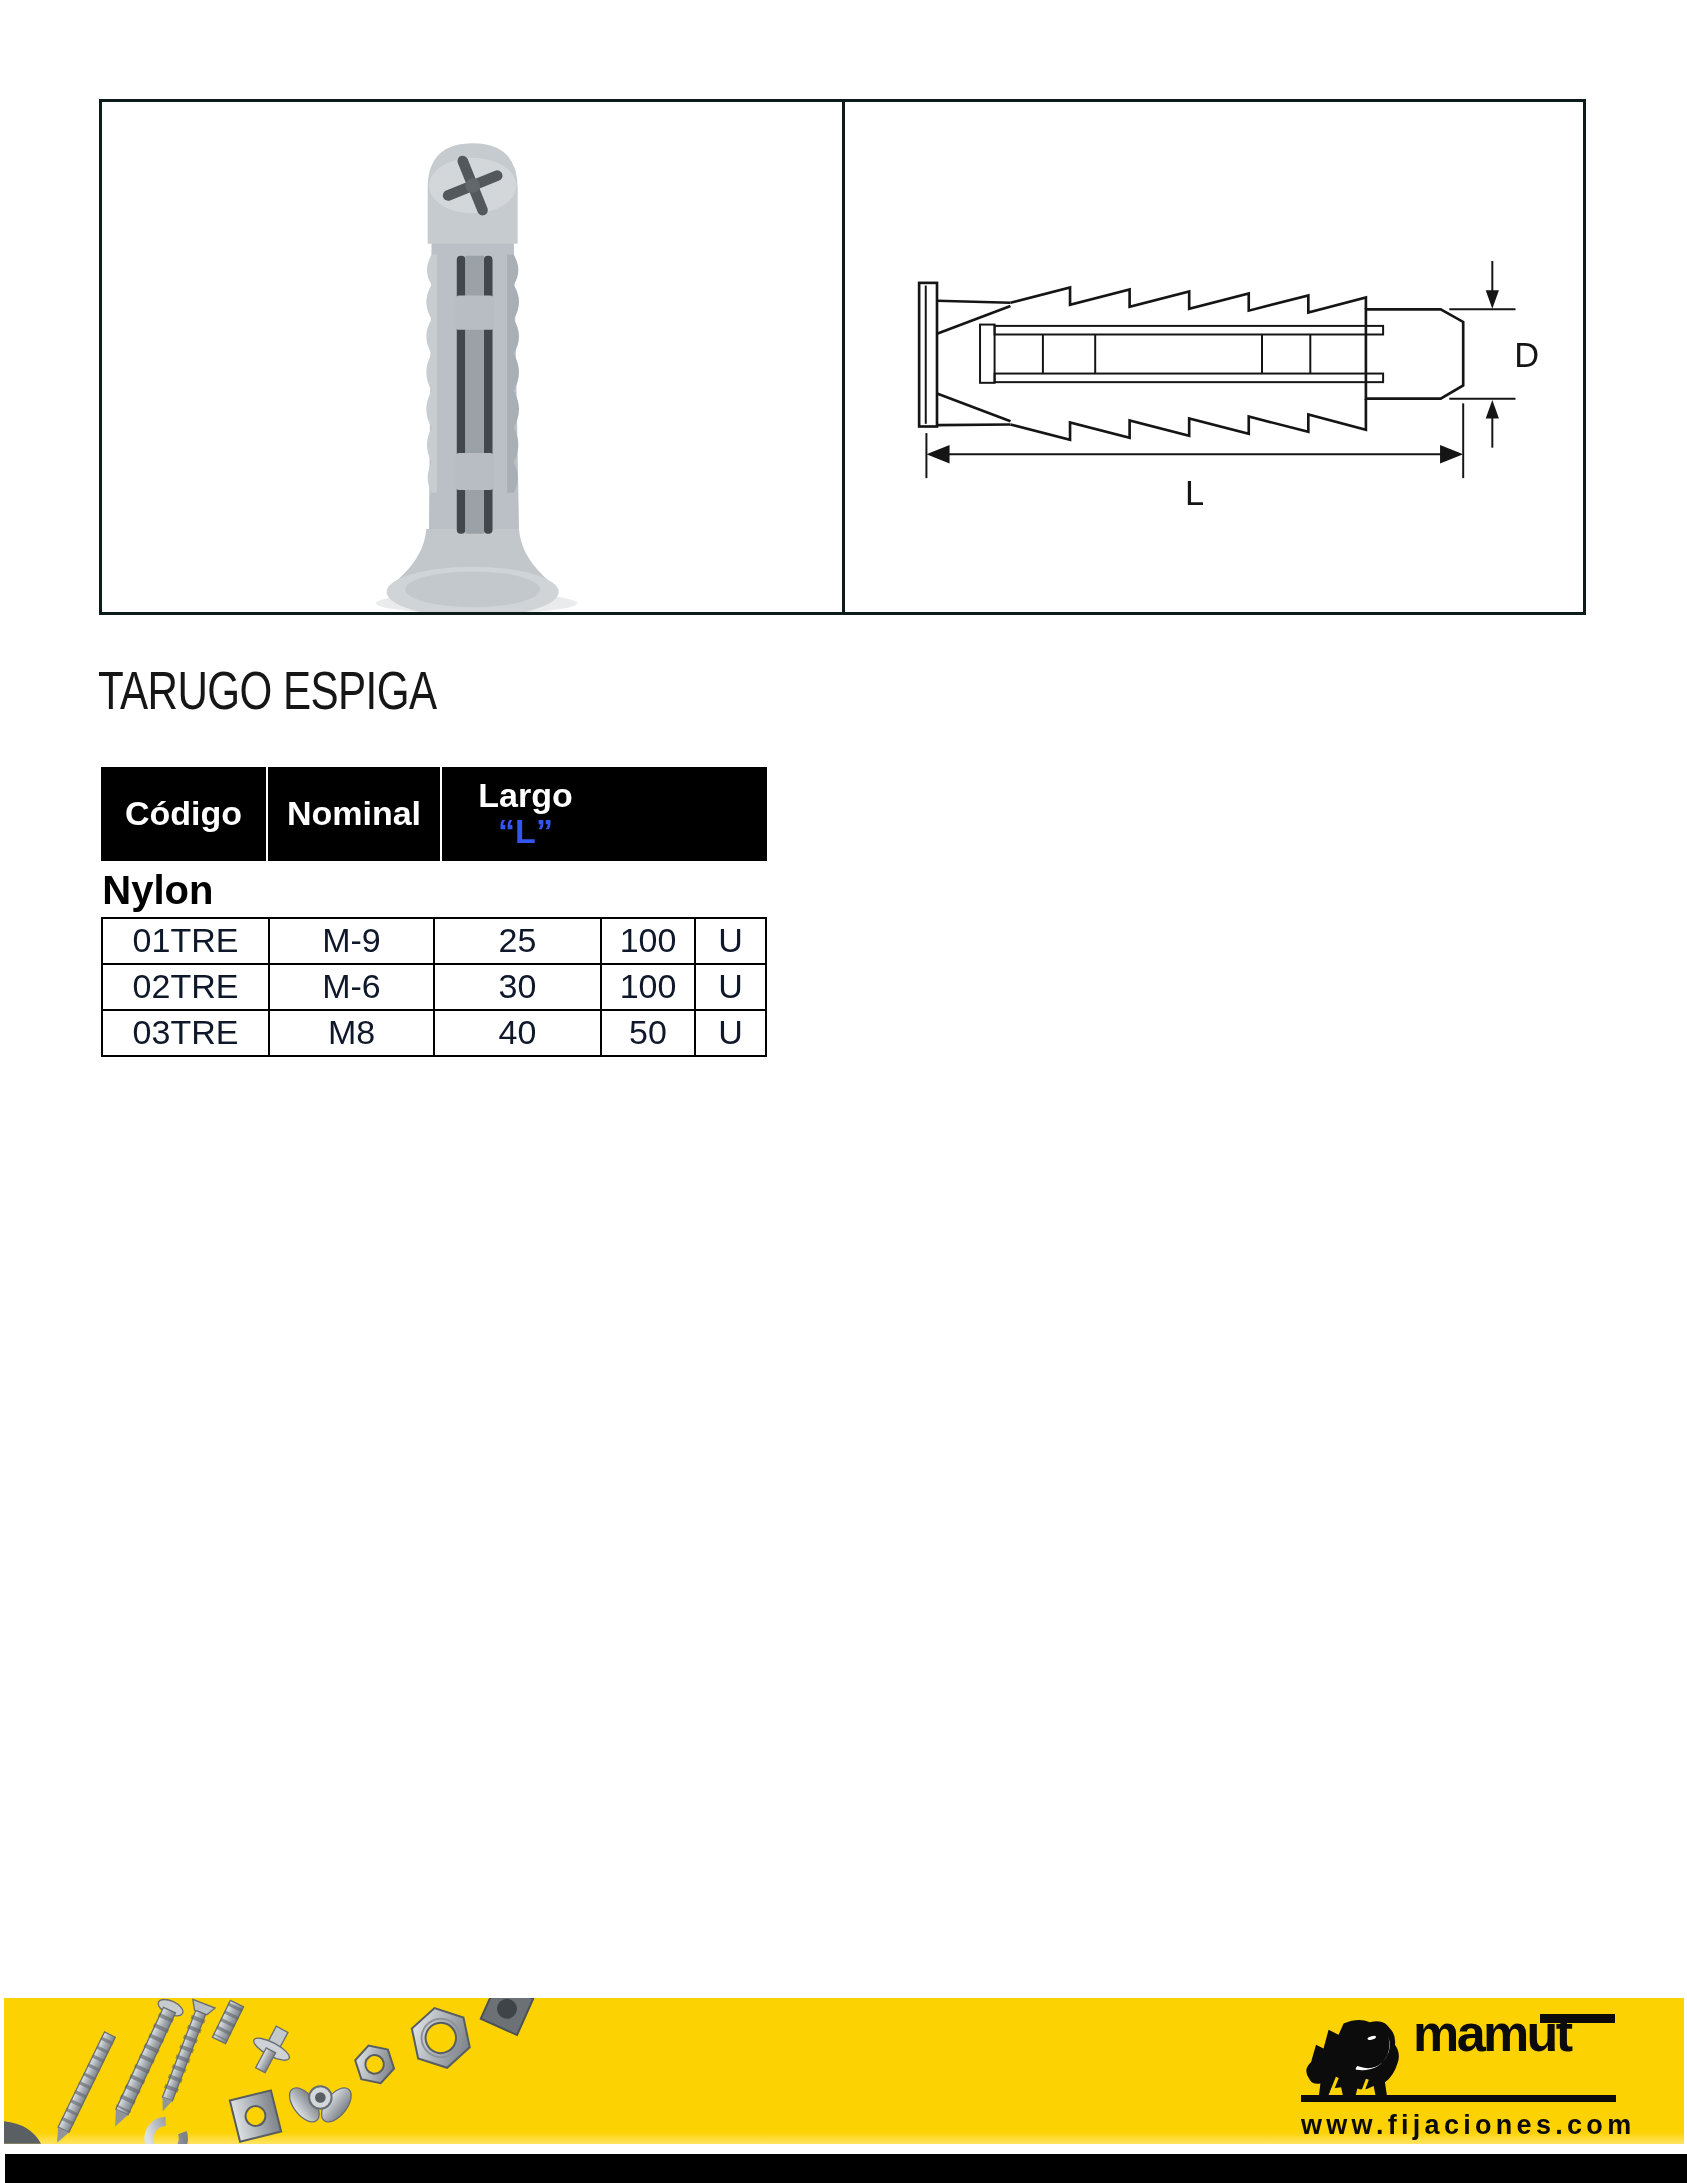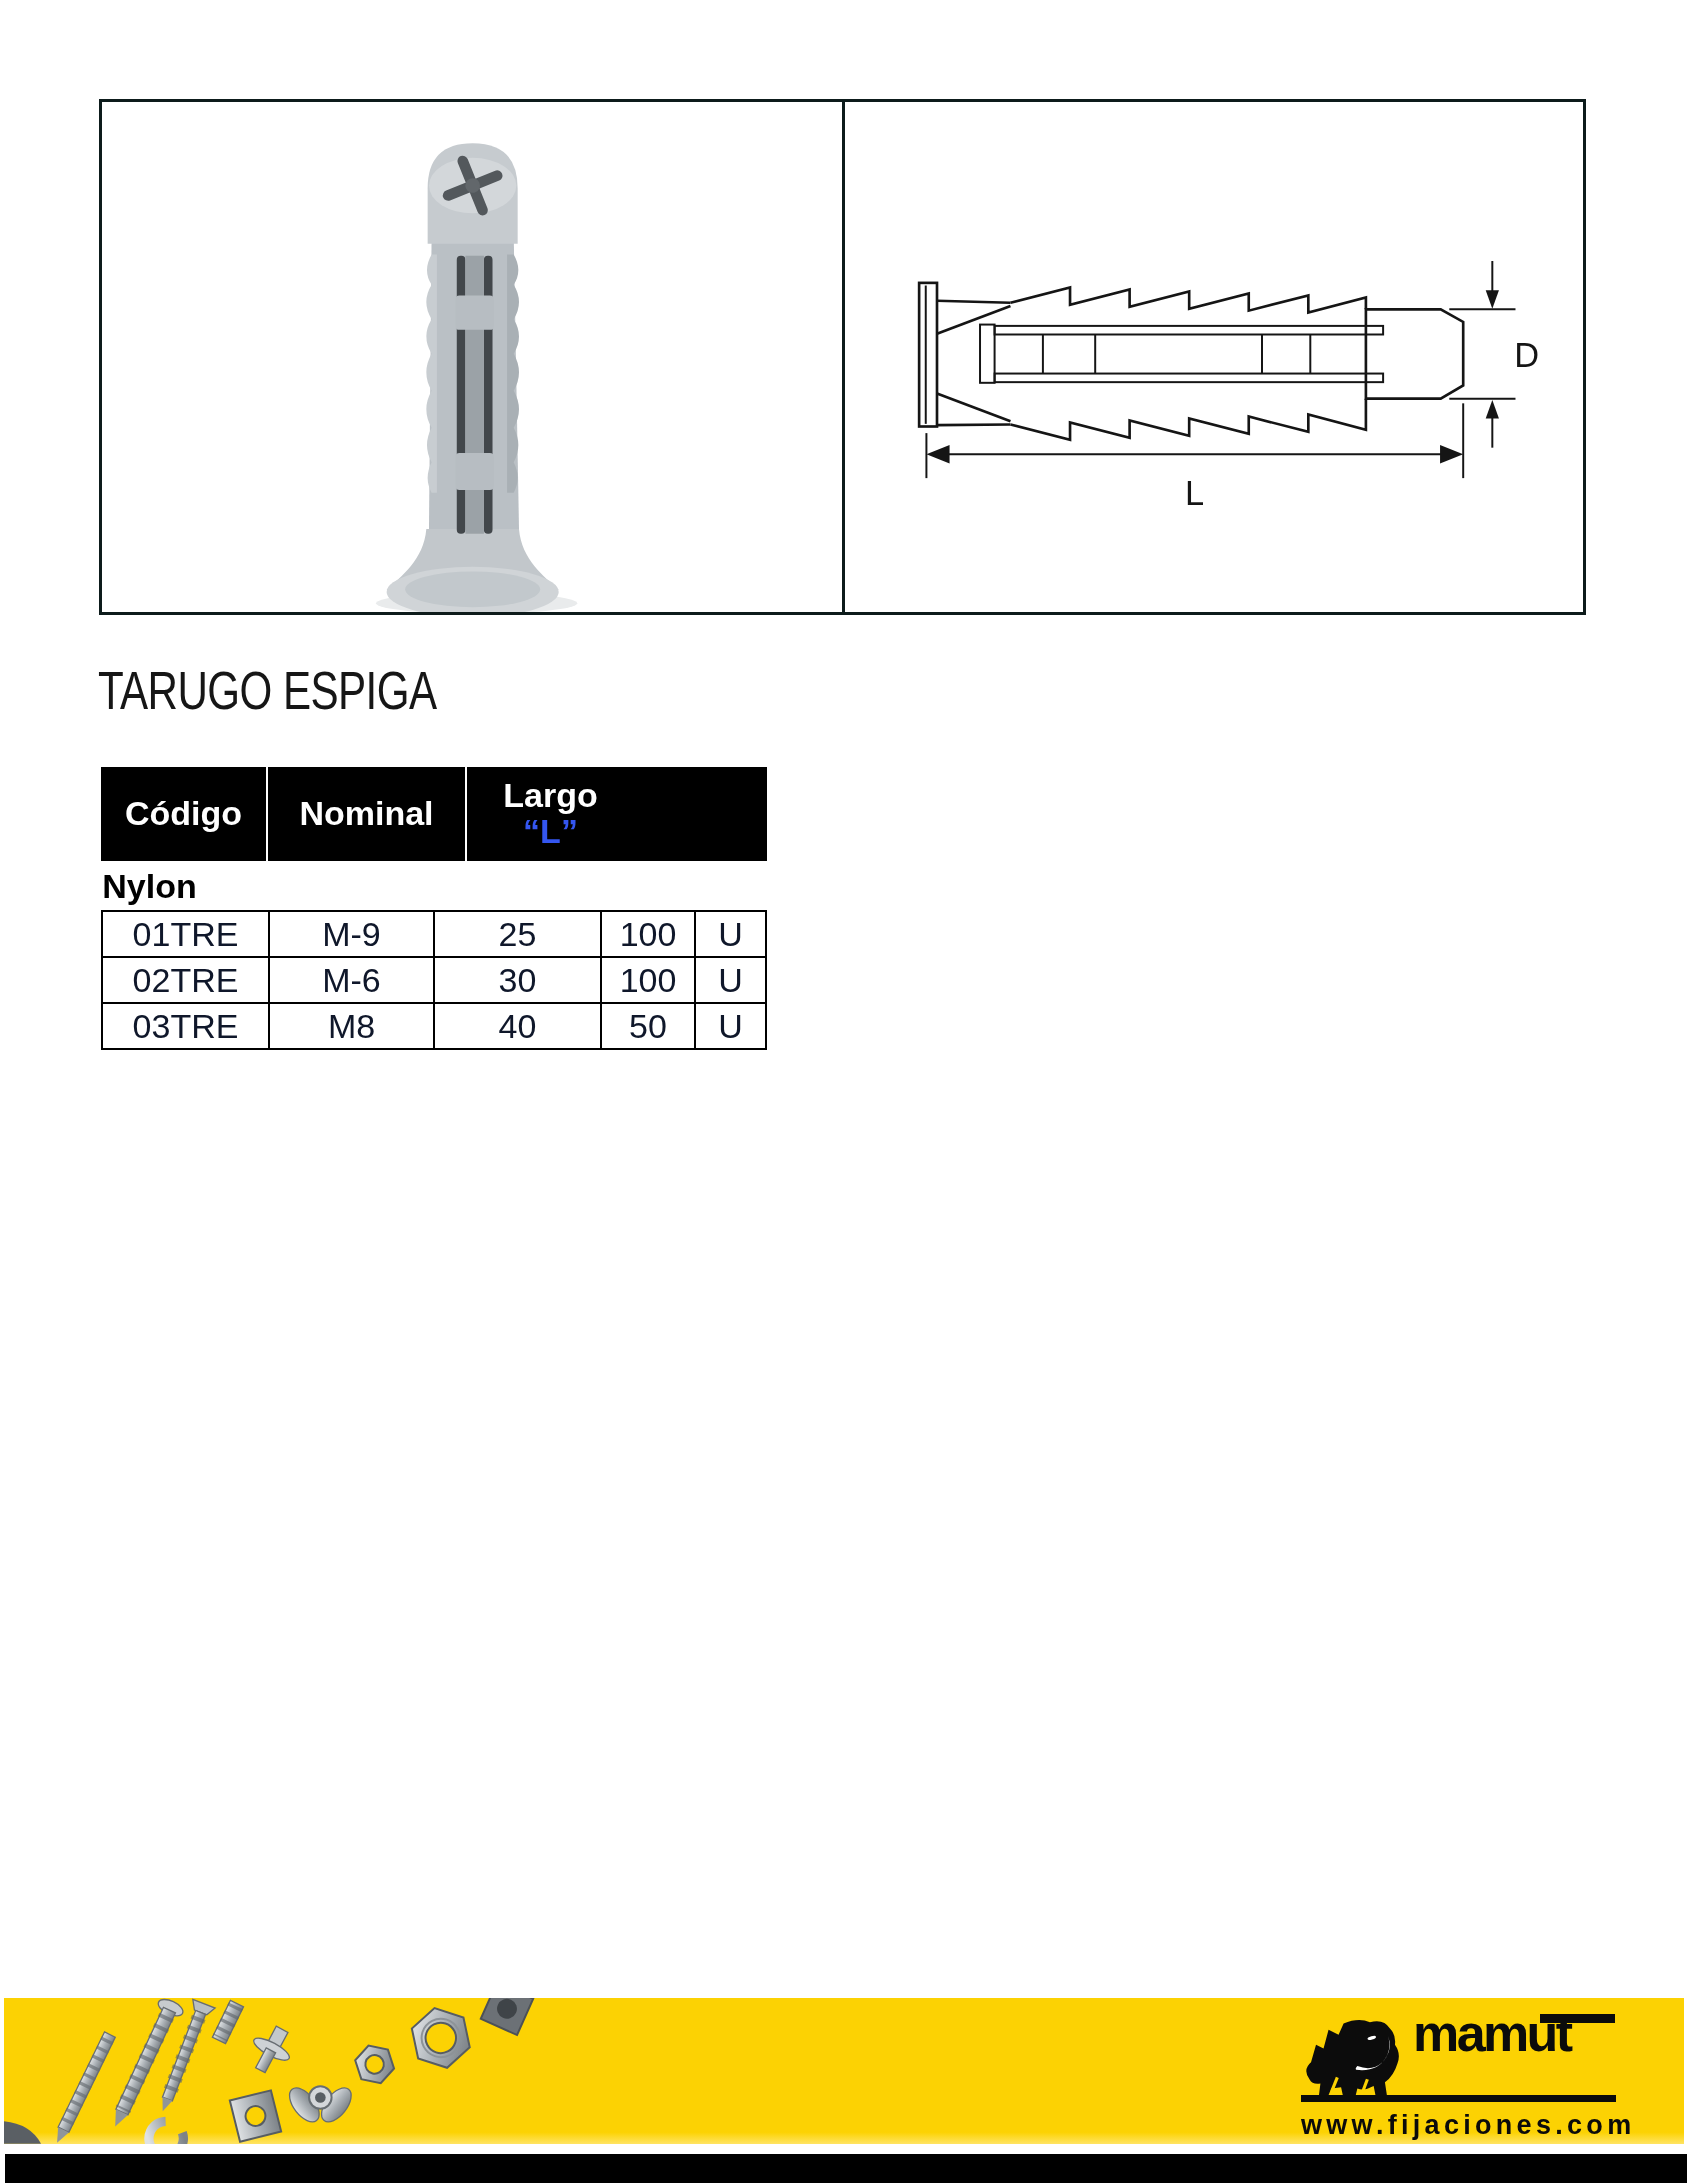--- a/index.html
+++ b/index.html
@@ -20,24 +20,24 @@
   .title { position:absolute; left:98px; top:663px; font-size:54px; font-weight:400;
            color:#161616; letter-spacing:-0.7px; transform:scaleX(0.78); transform-origin:left top;
            white-space:nowrap; line-height:1; }
 
   
   .table-area { position:absolute; left:101px; top:726px; width:666px; }
   .thead { display:flex; width:666px; height:94px; background:#000000;margin-top:41px; }
   .th { display:flex; flex-direction:column; align-items:center; justify-content:center;
         color:#ffffff; font-weight:bold; font-size:34px; border-right:2px solid #ffffff; }
   .th:last-child { border-right:none; }
-  .th.c1 { width:167px; } .th.c2 { width:199px; } .th.c3 { width:167px; } .th.c4 { width:165px; }
+  .th.c1 { width:167px; } .th.c2 { width:174px; } .th.c3 { width:167px; } .th.c4 { width:165px; }
   .th .sub { color:#3456f0; line-height:1.05; }
   .th .l1 { line-height:1.05; }
-  .section-label { margin-top:6.6px; margin-left:1.3px; font-size:34px; font-weight:bold; color:#000; line-height:1.1; }
+  .section-label { margin-top:6.6px; margin-left:1.3px; font-size:40px; font-weight:bold; color:#000; line-height:1.1; }
   table.spec { margin-top:5.3px; border-collapse:collapse; table-layout:fixed; width:666px;
                border:2.6px solid #000; }
   table.spec td { border:2px solid #000; height:46px; text-align:center; vertical-align:middle;
                   font-size:34px; color:#0f172a; }
   table.spec tr { border-top:2.6px solid #000; }
 
   
   .band { position:absolute; left:4px; top:1998px; width:1680px; height:146px;
           background:linear-gradient(180deg,#fcd203 0%, #fcd203 92%, #ffe463 100%); overflow:hidden; }
   .band svg.fasteners { position:absolute; left:0; top:0; }

